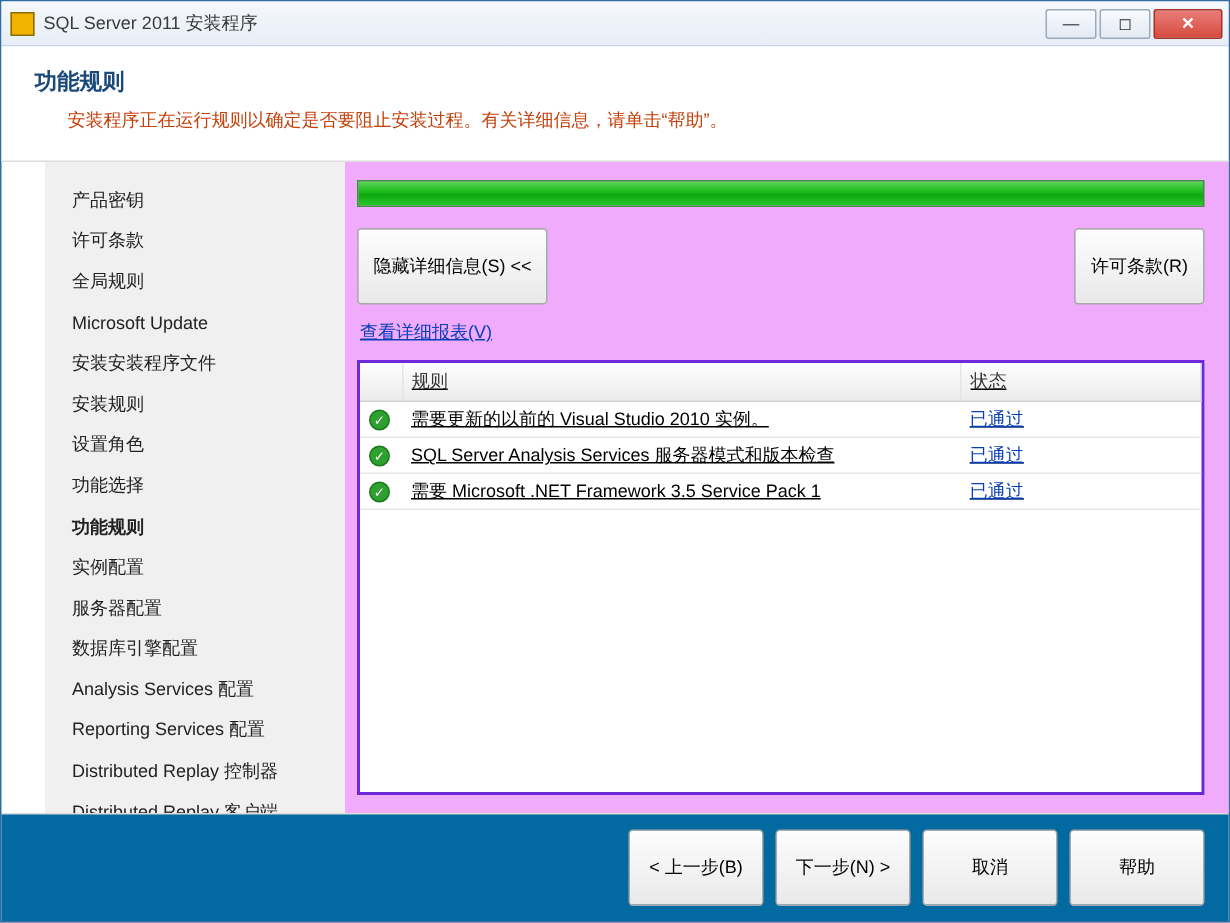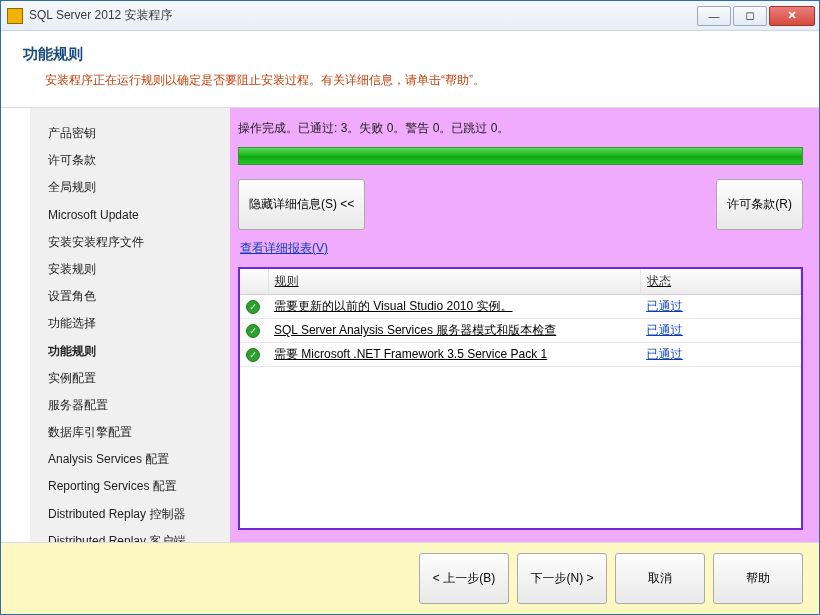--- a/index.html
+++ b/index.html
@@ -179,37 +179,37 @@
     font-size: 9px;
     line-height: 1;
   }
   .status-link {
     color: #0a3fb8;
     text-decoration: underline;
     cursor: pointer;
   }
 
   .footer {
-    background: #fef9c3;
+    background: #0369a1;
     border-top: 1px solid #dcdcdc;
     padding: 10px 16px;
     display: flex;
     justify-content: flex-end;
     gap: 8px;
   }
   .footer .btn { min-width: 90px; justify-content: center; }
 </style>
 </head>
 <body>
 
 <div class="window">
 
   <div class="titlebar">
     <span class="app-icon"></span>
-    <span class="title">SQL Server 2012 安装程序</span>
+    <span class="title">SQL Server 2011 安装程序</span>
     <div class="win-btns">
       <div class="win-btn">—</div>
       <div class="win-btn">◻</div>
       <div class="win-btn close">✕</div>
     </div>
   </div>
 
   <div class="header">
     <h1>功能规则</h1>
     <p>安装程序正在运行规则以确定是否要阻止安装过程。有关详细信息，请单击“帮助”。</p>
@@ -230,21 +230,20 @@
         <div class="sidebar-item">实例配置</div>
         <div class="sidebar-item">服务器配置</div>
         <div class="sidebar-item">数据库引擎配置</div>
         <div class="sidebar-item">Analysis Services 配置</div>
         <div class="sidebar-item">Reporting Services 配置</div>
         <div class="sidebar-item">Distributed Replay 控制器</div>
         <div class="sidebar-item">Distributed Replay 客户端</div>
       </div>
 
     <div class="content">
-      <div class="status-line">操作完成。已通过: 3。失败 0。警告 0。已跳过 0。</div>
       <div class="progress"></div>
 
       <div class="row-actions">
         <button class="btn">隐藏详细信息(S) &lt;&lt;</button>
         <button class="btn">许可条款(R)</button>
       </div>
       <a class="link">查看详细报表(V)</a>
 
       <div class="rules-wrap">
         <table class="rules">

